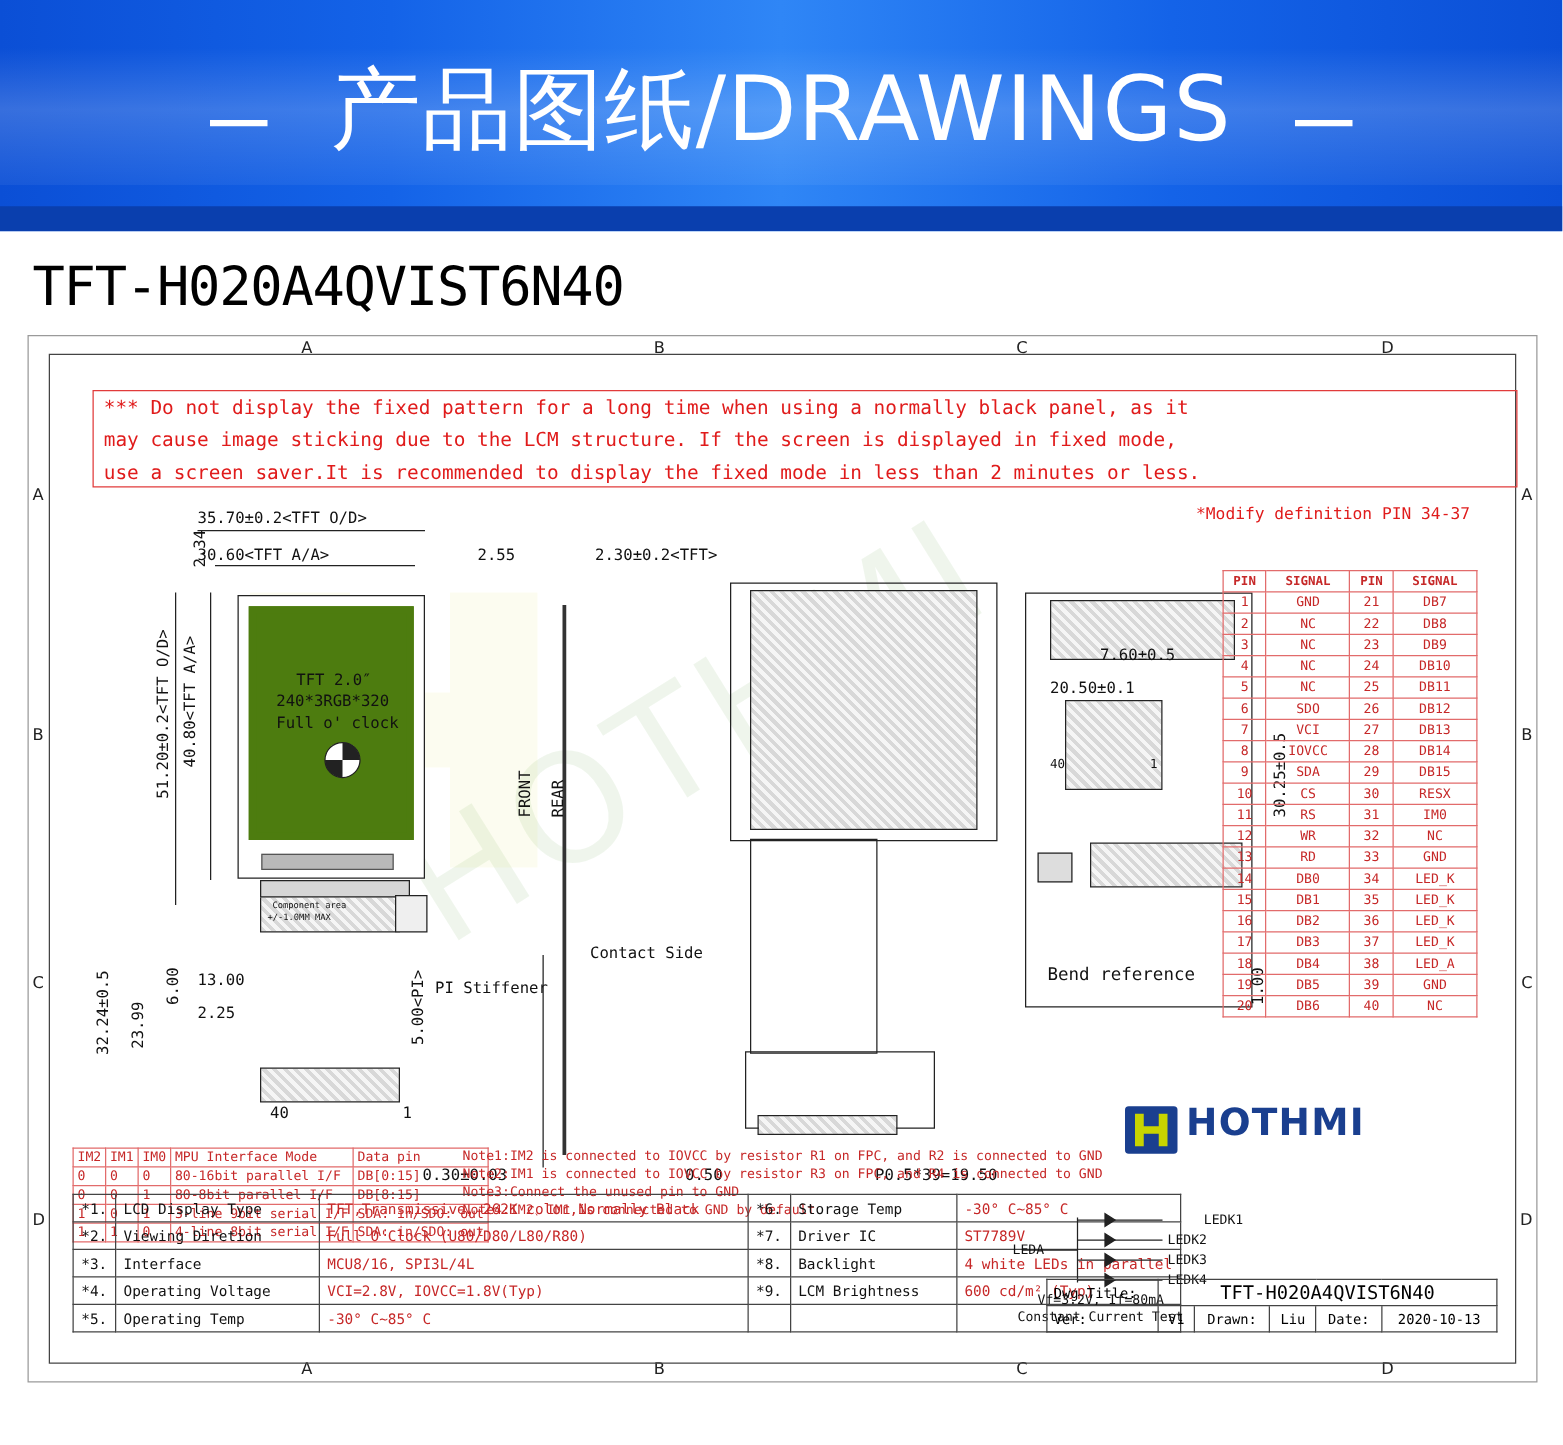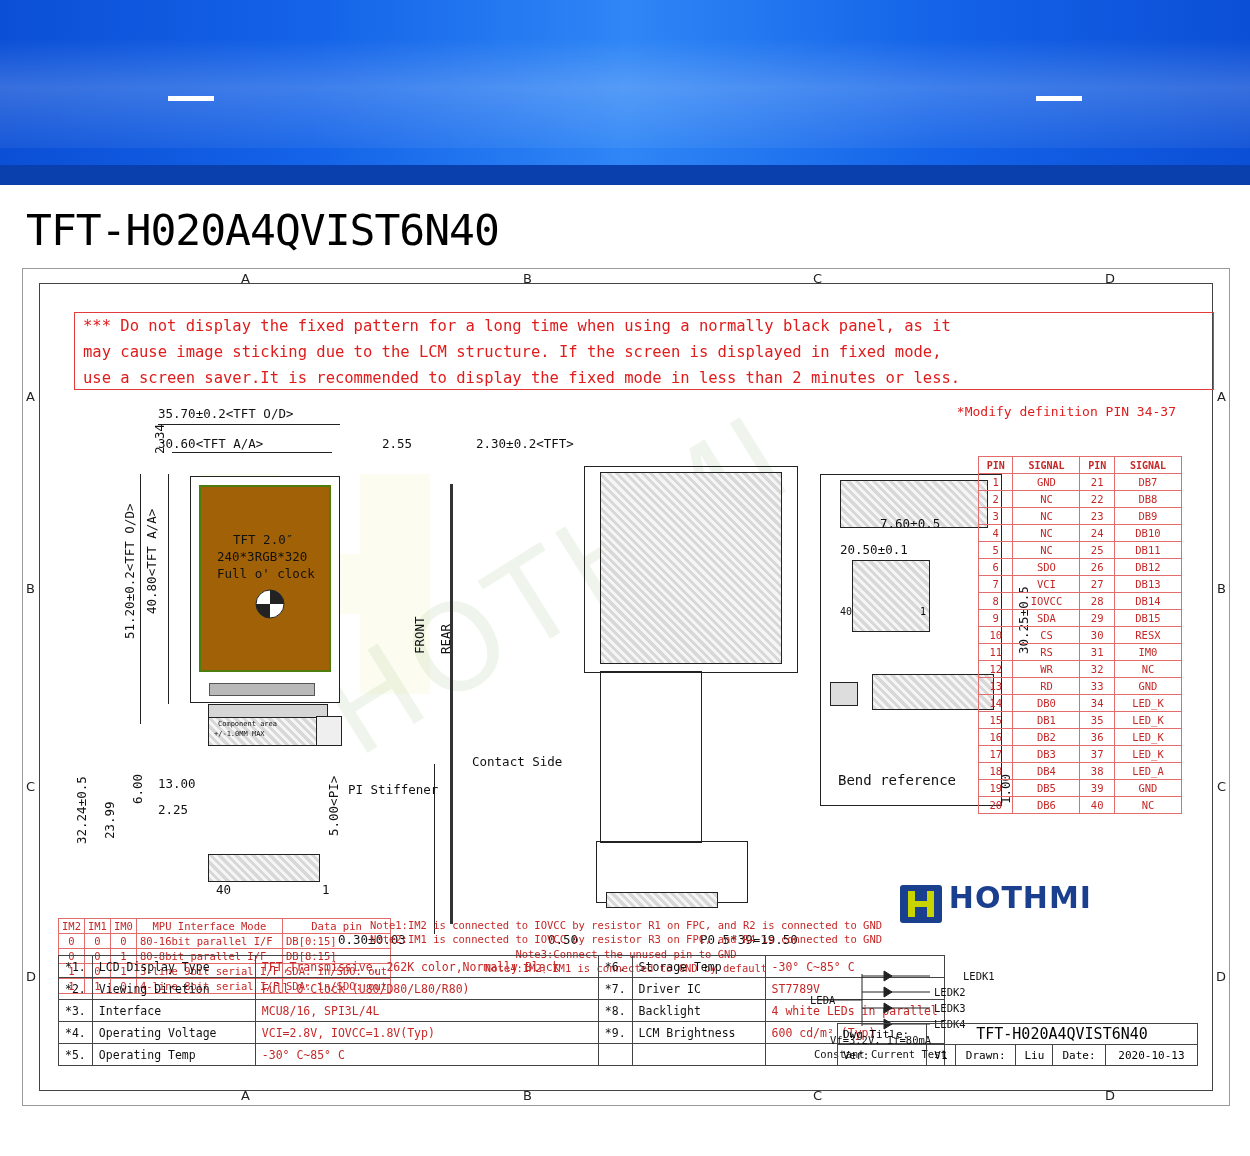--- a/index.html
+++ b/index.html
@@ -42,37 +42,37 @@
 
   
   .lbl{position:absolute;font-family:"DejaVu Sans Mono",monospace;font-size:12.5px;color:#111;white-space:nowrap;}
   .lblv{position:absolute;font-family:"DejaVu Sans Mono",monospace;font-size:12.5px;color:#111;white-space:nowrap;
         transform-origin:0 0;transform:rotate(-90deg);}
   .box{position:absolute;border:1px solid #222;}
   .line{position:absolute;background:#222;}
 
   
   .panel-out{position:absolute;left:150px;top:192px;width:148px;height:225px;border:1.5px solid #222;background:#fff;}
-  .panel-aa{position:absolute;left:8px;top:8px;right:8px;bottom:30px;border:2px solid #4d7c0f;background:#a16207;}
+  .panel-aa{position:absolute;left:8px;top:8px;right:8px;bottom:30px;border:6px solid #4d7c0f;background:#4d7c0f;}
   .panel-drv{position:absolute;left:18px;bottom:6px;width:104px;height:11px;background:#b9b9b9;border:1px solid #555;}
   .hatch{background:repeating-linear-gradient(45deg,#d8d8d8 0 3px,#f5f5f5 3px 6px);}
 
   
   .pintbl{position:absolute;right:30px;top:172px;width:204px;border:1px solid #e26b6b;border-collapse:collapse;}
   .pintbl td,.pintbl th{border:1px solid #e26b6b;font-family:"DejaVu Sans Mono",monospace;font-size:10.5px;
     text-align:center;height:16px;color:#c62828;padding:0;}
   .pintbl th{font-size:10px;}
 
   
   .mputbl{position:absolute;left:18px;top:634px;border-collapse:collapse;}
   .mputbl td{border:1px solid #e26b6b;font-family:"DejaVu Sans Mono",monospace;font-size:10.5px;color:#c62828;
     height:14px;padding:0 3px;white-space:nowrap;}
-  .mputbl td.c{text-align:center;}
+  .mputbl td.c{}
   .notes{position:absolute;left:330px;top:634px;font-family:"DejaVu Sans Mono",monospace;font-size:10.5px;
-    color:#c62828;line-height:14.4px;text-align:center;}
+    color:#c62828;line-height:14.4px;}
 
   
   .spectbl{position:absolute;left:18px;bottom:24px;border-collapse:collapse;}
   .spectbl td{border:1px solid #444;font-family:"DejaVu Sans Mono",monospace;font-size:11.5px;height:21px;padding:0 6px;white-space:nowrap;}
   .spectbl td.k{color:#111;}
   .spectbl td.v{color:#c62828;}
 
   
   .titleblk{position:absolute;right:14px;bottom:24px;width:361px;border:1px solid #444;border-collapse:collapse;}
   .titleblk td{border:1px solid #444;font-family:"DejaVu Sans Mono",monospace;font-size:11px;height:20px;padding:0 5px;white-space:nowrap;}
@@ -85,20 +85,21 @@
   .leds{position:absolute;left:770px;bottom:30px;width:210px;height:92px;}
   .small{font-family:"DejaVu Sans Mono",monospace;font-size:10.5px;color:#111;}
 </style>
 </head>
 <body>
 
 <div class="banner">
   <div class="sheen"></div>
   <div class="dash-l"></div>
   <div class="dash-r"></div>
+  <div class="title">产品图纸/DRAWINGS</div>
   <div class="bottombar"></div>
 </div>
 
 <div class="partno">TFT-H020A4QVIST6N40</div>
 
 <div class="sheet">
 
   <div class="zone ztop" style="left:218px;">A</div>
   <div class="zone ztop" style="left:500px;">B</div>
   <div class="zone ztop" style="left:790px;">C</div>

